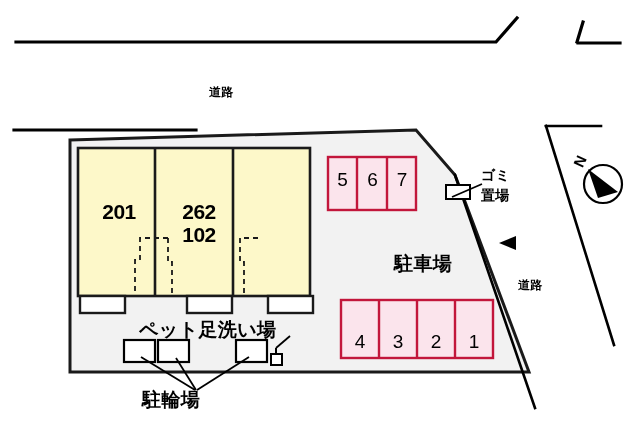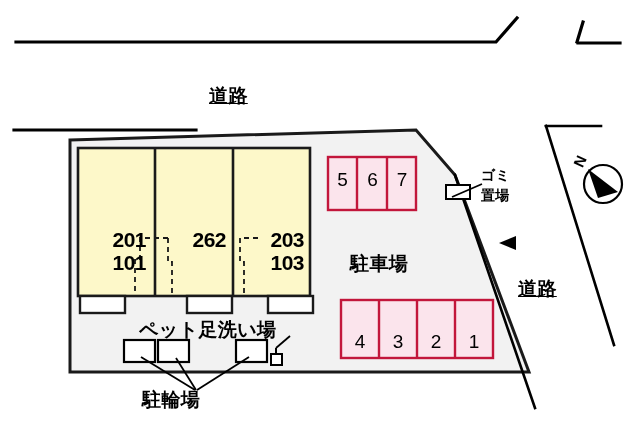--- a/index.html
+++ b/index.html
@@ -34,30 +34,29 @@
     font-family: "Liberation Sans", "DejaVu Sans", sans-serif;
   }
   .jp {
     font-weight: 700;
     letter-spacing: 0.02em;
   }
   .unit-num {
     font-size: 21px;
     font-weight: 700;
     letter-spacing: -0.5px;
-    text-align: right;
-    margin-top: 28px;
+    text-align: center;
   }
   .stall-num {
     font-size: 19px;
     font-weight: 400;
     text-align: center;
   }
-  .road-label { font-size: 19px; text-decoration: underline; }
-  .area-label { font-size: 19px; }
+  .road-label { font-size: 12px; }
+  .area-label { font-size: 19px; margin-left: 44px; }
   .gomi-label { font-size: 14px; line-height: 1.0; }
   .pet-label  { font-size: 19px; }
   .bike-label { font-size: 19px; }
 </style>
 </head>
 <body>
 
 <div id="plan-root">
 
   <svg id="plan-svg" viewBox="0 0 640 426" xmlns="http://www.w3.org/2000/svg">
@@ -140,26 +139,24 @@
 
     <g>
       <circle cx="603" cy="184" r="19" fill="#ffffff" stroke="#000000" stroke-width="2.2"></circle>
       <path d="M 588,169 L 618,192 L 598,198 Z" fill="#000000"></path>
     </g>
   </svg>
 
   <div class="lbl jp road-label" style="left:209px; top:86px;">道路</div>
 
   <div class="lbl unit-num" style="left:92px; top:201px; width:54px;">201</div>
-  <div class="lbl unit-num" style="left:92px; top:224px; width:54px;">101</div>
 
   <div class="lbl unit-num" style="left:172px; top:201px; width:54px;">262</div>
+  <div class="lbl unit-num" style="left:172px; top:224px; width:54px;">102</div>
 
-  <div class="lbl unit-num" style="left:250px; top:201px; width:54px;">203</div>
-  <div class="lbl unit-num" style="left:250px; top:224px; width:54px;">103</div>
 
   <div class="lbl stall-num" style="left:328px; top:170px; width:29px;">5</div>
   <div class="lbl stall-num" style="left:358px; top:170px; width:29px;">6</div>
   <div class="lbl stall-num" style="left:388px; top:170px; width:28px;">7</div>
 
   <div class="lbl stall-num" style="left:341px; top:332px; width:38px;">4</div>
   <div class="lbl stall-num" style="left:379px; top:332px; width:38px;">3</div>
   <div class="lbl stall-num" style="left:417px; top:332px; width:38px;">2</div>
   <div class="lbl stall-num" style="left:455px; top:332px; width:38px;">1</div>
 

